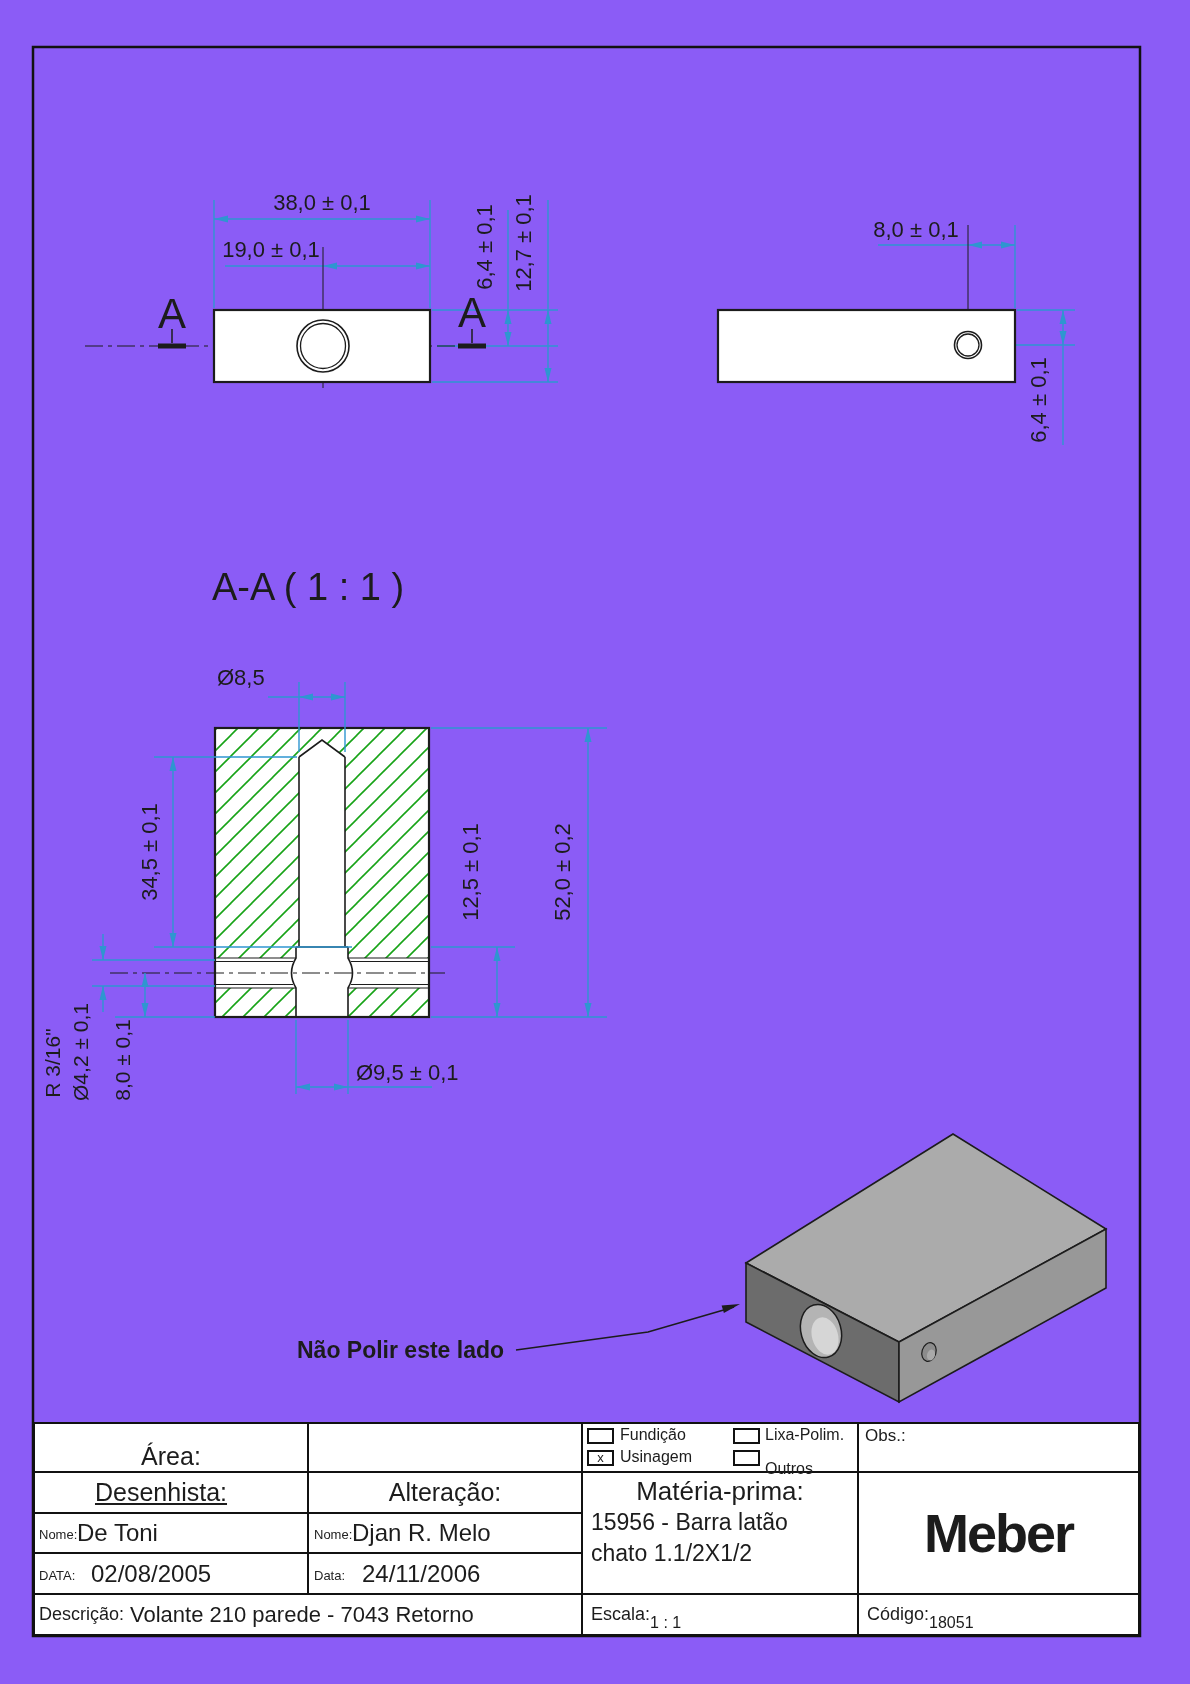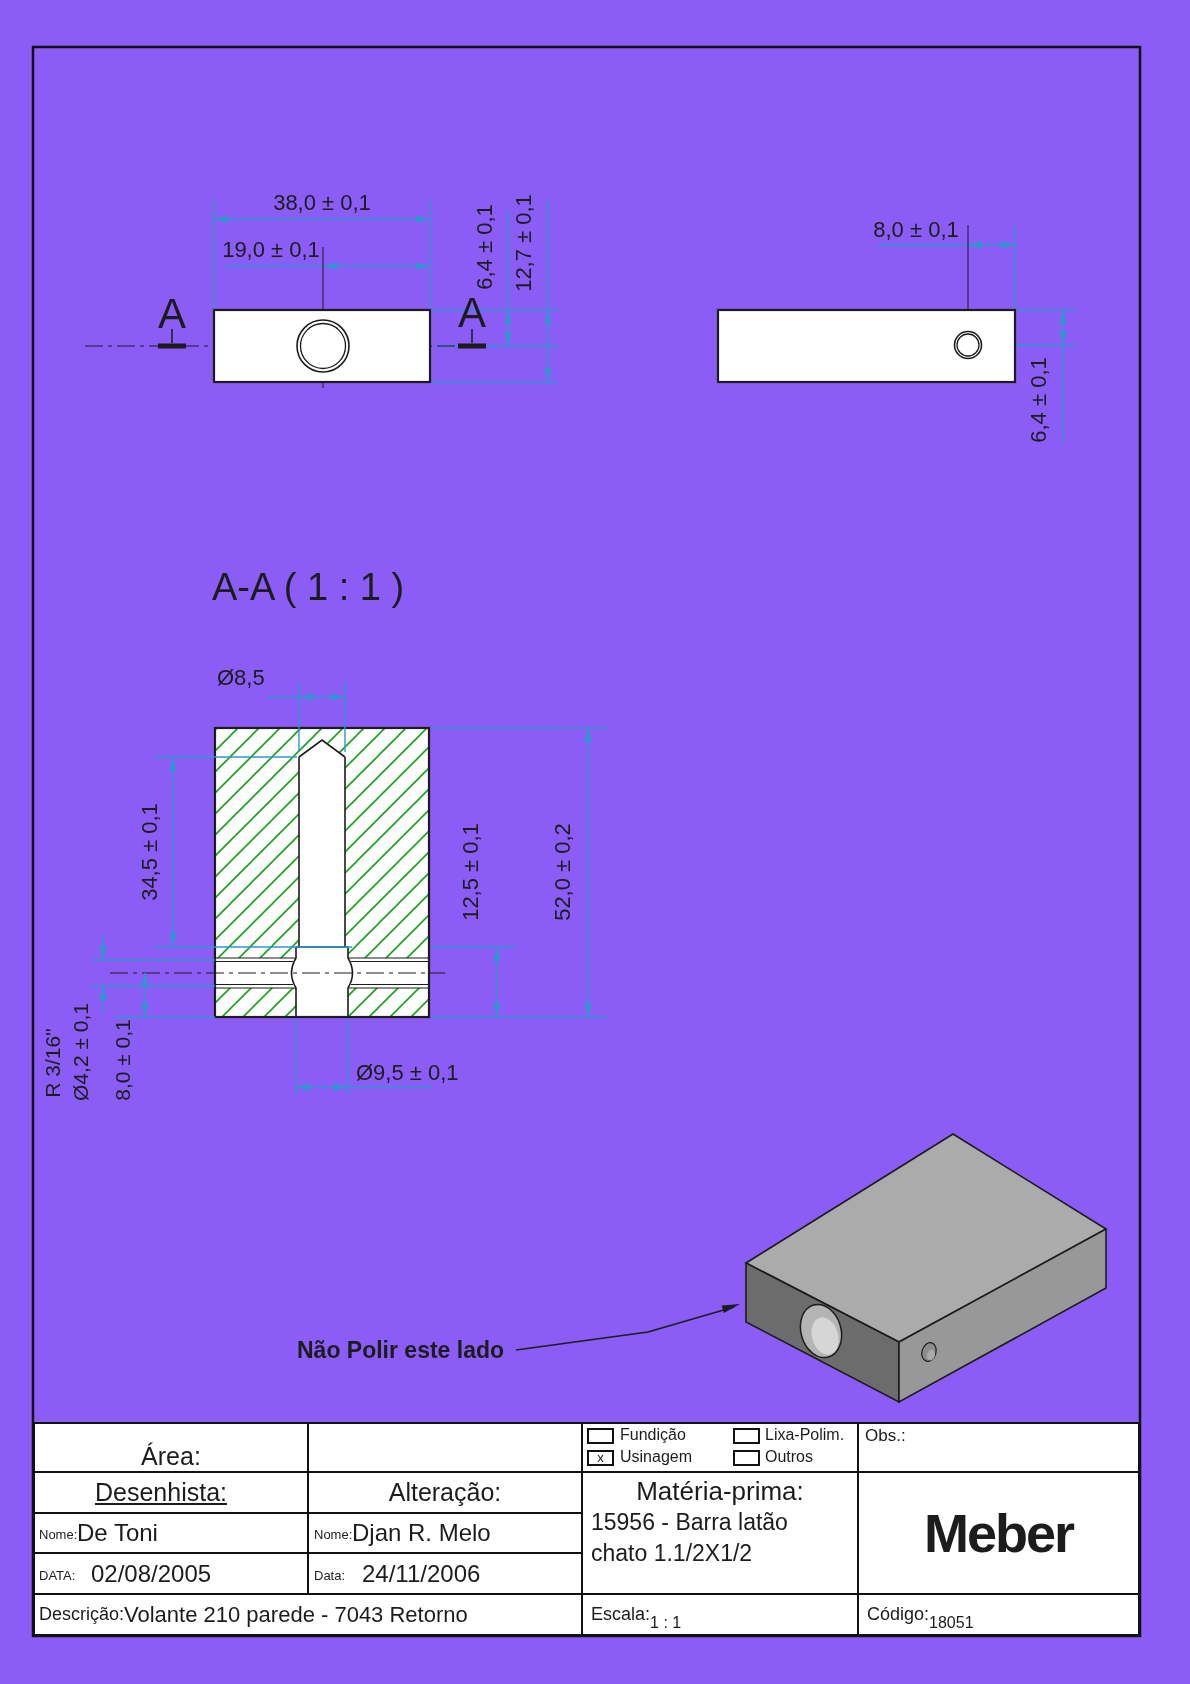--- a/index.html
+++ b/index.html
@@ -226,21 +226,21 @@
     <span class="lbl-big">Área:</span>
   </div>
   <div class="tb-cell" style="left:548px;top:0;width:274px;height:37px;">
     <span class="cb-box" style="left:4px;top:4px;"></span>
     <span class="cb-lbl" style="left:37px;top:2px;">Fundição</span>
     <span class="cb-box" style="left:150px;top:4px;"></span>
     <span class="cb-lbl" style="left:182px;top:2px;">Lixa-Polim.</span>
     <span class="cb-box" style="left:4px;top:26px;"><span>x</span></span>
     <span class="cb-lbl" style="left:37px;top:24px;">Usinagem</span>
     <span class="cb-box" style="left:150px;top:26px;"></span>
-    <span class="cb-lbl" style="left:182px;top:24px;">Outros</span>
+    <span class="cb-lbl" style="left:182px;top:36px;">Outros</span>
   </div>
   <div class="tb-cell" style="left:824px;top:0;width:279px;height:47px;">
     <span class="obs">Obs.:</span>
   </div>
 
   <div class="tb-cell center" style="left:0;top:49px;width:252px;height:39px;text-decoration:underline;">
     <span class="lbl-big">Desenhista:</span>
   </div>
   <div class="tb-cell center" style="left:274px;top:49px;width:272px;height:39px;">
     <span class="lbl-big">Alteração:</span>
@@ -268,21 +268,21 @@
     <span class="materia-title">Matéria-prima:</span>
     <span class="materia-l1">15956 - Barra latão</span>
     <span class="materia-l2">chato 1.1/2X1/2</span>
   </div>
   <div class="tb-cell center" style="left:824px;top:49px;width:279px;height:120px;">
     <span class="logo">Meber</span>
   </div>
 
   <div class="tb-cell" style="left:0;top:171px;width:546px;height:39px;padding-left:4px;display:flex;align-items:center;">
     <span class="inline-lbl">Descrição:</span>
-    <span class="desc-val" style="margin-left:0;text-align:center;">Volante 210 parede - 7043 Retorno</span>
+    <span class="desc-val" style="margin-left:6px;text-align:center;">Volante 210 parede - 7043 Retorno</span>
   </div>
   <div class="tb-cell" style="left:548px;top:171px;width:274px;height:39px;padding-left:8px;display:flex;align-items:center;">
     <span class="inline-lbl">Escala:</span>
     <span class="inline-val">1 : 1</span>
   </div>
   <div class="tb-cell" style="left:824px;top:171px;width:279px;height:39px;padding-left:8px;display:flex;align-items:center;">
     <span class="inline-lbl">Código:</span>
     <span class="inline-val">18051</span>
   </div>
 </div>

